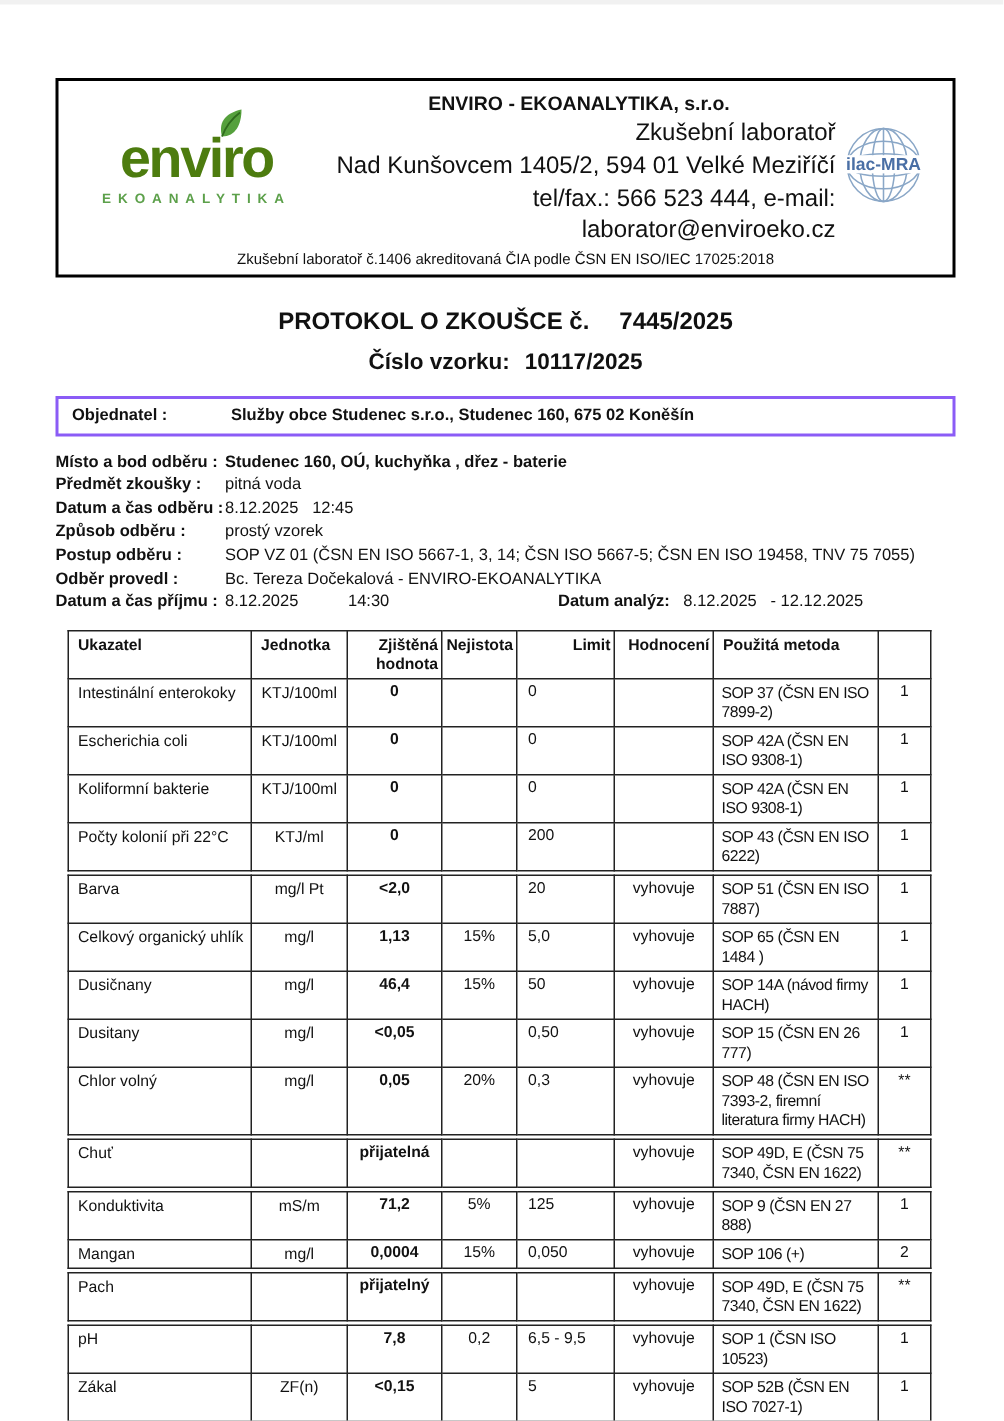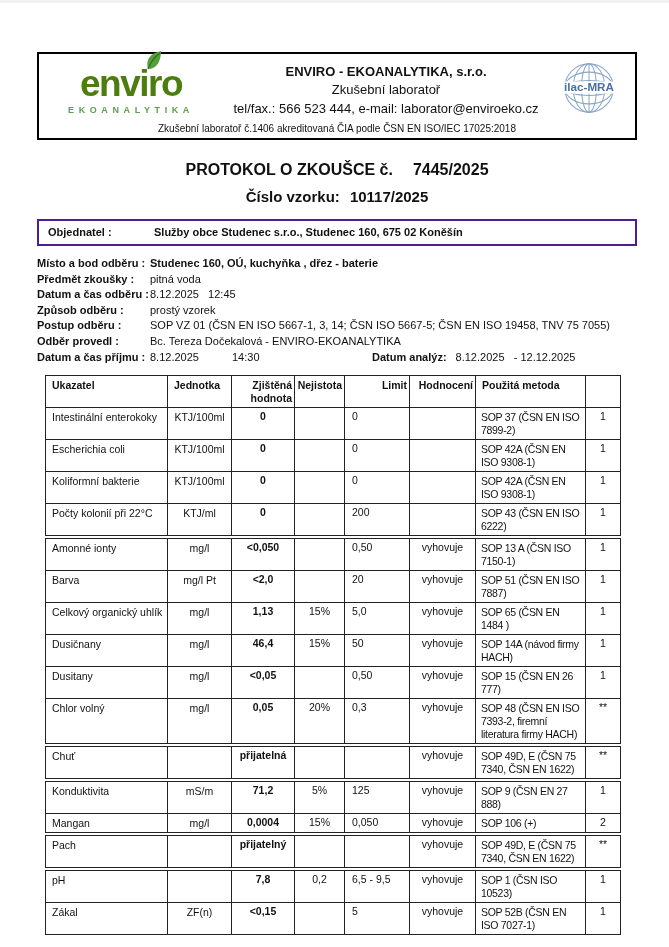--- a/index.html
+++ b/index.html
@@ -16,34 +16,34 @@
   
   .header-box { border:2px solid #000; padding:6px 8px 4px 8px; }
   .header-row { display:flex; align-items:center; }
   .logo-block { width:168px; text-align:center; flex:none; }
   .brand-wrap { position:relative; display:inline-block; }
   .brand { font-size:37px; font-weight:bold; color:#4d7c0f; letter-spacing:-1.5px; line-height:1; }
   .leaf { position:absolute; top:-15px; left:61px; }
   .brand-sub { font-size:9px; font-weight:bold; color:#5ca04a; letter-spacing:4.6px; margin-top:3px; white-space:nowrap; }
   .head-center { flex:1; text-align:center; line-height:1.32; }
   .company { font-size:13px; font-weight:bold; }
-  .head-line { font-size:13px; margin-top:1px; }
+  .head-line { font-size:16px; margin-top:1px;text-align:right; }
   .ilac-block { flex:none; margin:0 10px 0 4px; text-align:left; }
   .cia-block { flex:none; width:64px; text-align:center; }
   .cia-label { font-size:12px; font-weight:bold; color:#1d3c8f; margin-top:-2px; }
   .accred-line { text-align:center; font-size:10px; margin-top:3px; }
 
   
   .title1 { text-align:center; margin-top:21px; font-size:16px; font-weight:bold; }
   .title1 .num { margin-left:20px; }
   .title2 { text-align:center; margin-top:9px; font-size:15px; font-weight:bold; }
   .title2 .num { margin-left:10px; }
 
   
-  .client-box { border:2px solid #4c1d95; margin-top:14px; padding:5px 9px 6px 9px; display:flex; font-size:11px; }
+  .client-box { border:2px solid #8b5cf6; margin-top:14px; padding:5px 9px 6px 9px; display:flex; font-size:11px; }
   .client-label { font-weight:bold; width:106px; flex:none; }
   .client-value { font-weight:bold; }
 
   
   .sample-info { margin-top:10px; font-size:11px; }
   .info-row { display:flex; line-height:15.6px; }
   .info-label { font-weight:bold; width:113px; flex:none; white-space:pre-wrap; }
   .info-value { white-space:pre-wrap; }
   .receipt-row { display:flex; line-height:15.6px; font-size:11px; }
   .receipt-label { font-weight:bold; width:113px; flex:none; }
@@ -85,20 +85,21 @@
               <path d="M20 1 C11 3 4 8 7 19 C16 19 20 11 20 1 Z" fill="#55a03c"></path>
               <path d="M7 19 C10 11 15 6 19 3" stroke="#2f6b1d" stroke-width="1.2" fill="none"></path>
             </svg>
           </span>
         </div>
         <div class="brand-sub">EKOANALYTIKA</div>
       </div>
       <div class="head-center">
         <div class="company">ENVIRO - EKOANALYTIKA, s.r.o.</div>
         <div class="head-line">Zkušební laboratoř</div>
+        <div class="head-line">Nad Kunšovcem 1405/2, 594 01 Velké Meziříčí</div>
         <div class="head-line">tel/fax.: 566 523 444, e-mail: laborator@enviroeko.cz</div>
       </div>
       <div class="ilac-block">
         <svg width="56" height="56" viewBox="0 0 60 60">
           <g stroke="#8aa7c7" stroke-width="1.1" fill="none">
             <circle cx="30" cy="30" r="26"></circle>
             <ellipse cx="30" cy="30" rx="26" ry="17"></ellipse>
             <ellipse cx="30" cy="30" rx="26" ry="8"></ellipse>
             <ellipse cx="30" cy="30" rx="17" ry="26"></ellipse>
             <ellipse cx="30" cy="30" rx="8" ry="26"></ellipse>
@@ -232,30 +233,20 @@
           <col style="width: 64px;">
           <col style="width: 63px;">
           <col style="width: 50px;">
           <col style="width: 65px;">
           <col style="width: 66px;">
           <col style="width: 110px;">
           <col style="width: 35px;">
         </colgroup>
         <tbody>
           <tr>
-            <td class="c-name">Amonné ionty</td>
-            <td class="c-unit">mg/l</td>
-            <td class="c-value">&lt;0,050</td>
-            <td class="c-unc"></td>
-            <td class="c-limit">0,50</td>
-            <td class="c-assess">vyhovuje</td>
-            <td class="c-method">SOP 13 A (ČSN ISO 7150-1)</td>
-            <td class="c-note">1</td>
-          </tr>
-          <tr>
             <td class="c-name">Barva</td>
             <td class="c-unit">mg/l Pt</td>
             <td class="c-value">&lt;2,0</td>
             <td class="c-unc"></td>
             <td class="c-limit">20</td>
             <td class="c-assess">vyhovuje</td>
             <td class="c-method">SOP 51 (ČSN EN ISO 7887)</td>
             <td class="c-note">1</td>
           </tr>
           <tr>

